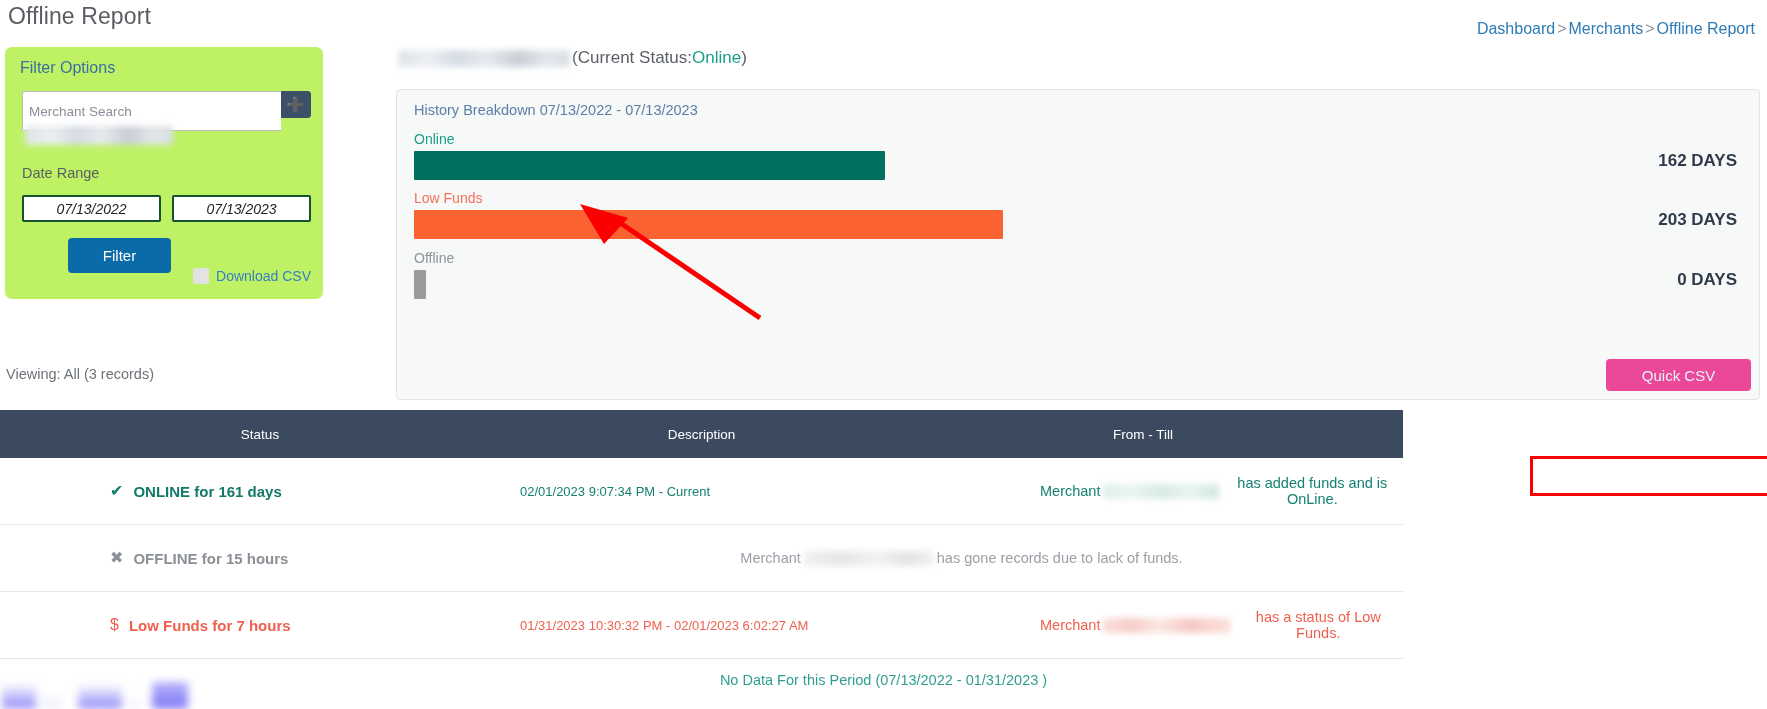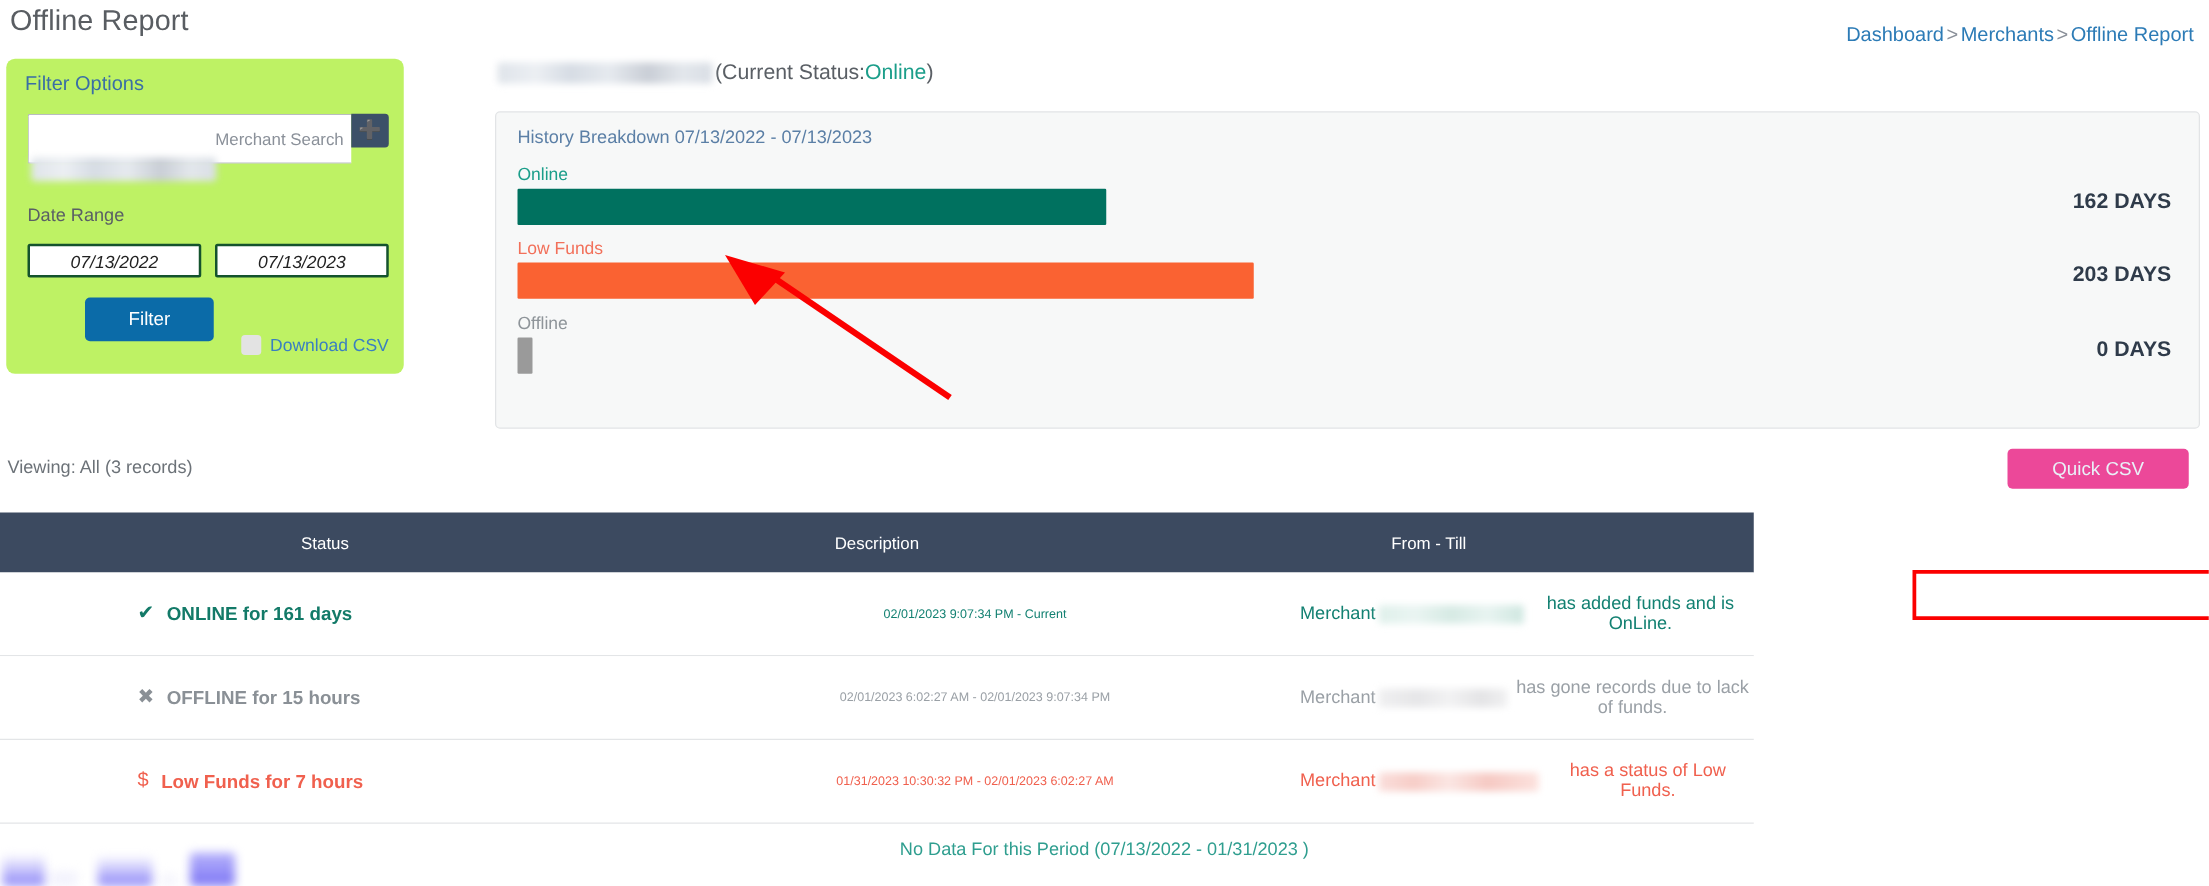--- a/index.html
+++ b/index.html
@@ -36,21 +36,21 @@
     position: absolute; left: 15px; top: 12px;
     font-size: 16px; color: #3a6ea5;
   }
   .search-row {
     position: absolute; left: 17px; top: 44px;
     width: 289px; height: 27px; display: flex;
   }
   .search-input {
     flex: 1; height: 40px; border: 1px solid #b9bcc0; border-right: none;
     background: #fff; font-size: 13.5px; color: #8a9099;
-    text-align: right; padding: 0 6px; outline: none;
+    text-align: left; padding: 0 6px; outline: none;
     font-family: "Liberation Sans", sans-serif;
     border-radius: 2px 0 0 2px;
   }
   .search-input::placeholder { color: #8a9099; opacity: 1; }
   .search-add-btn {
     width: 30px; height: 27px; background: #3c5068; border: 1px solid #3c5068;
     border-radius: 0 3px 3px 0; color: #fff; font-size: 15px;
     display: flex; align-items: center; justify-content: center;
     cursor: pointer; line-height: 1;
   }
@@ -94,21 +94,21 @@
   .status-line {
     position: absolute; left: 398px; top: 48px;
     font-size: 17px; color: #5a5f65;
     display: flex; align-items: center;
   }
   .status-redact { width: 172px; height: 17px; margin-right: 2px; }
   .status-online { color: #1b9e8a; }
 
   .chart-card {
     position: absolute; left: 396px; top: 89px;
-    width: 1364px; height: 254px;
+    width: 1364px; height: 311px;
     background: #f7f8f8; border: 1px solid #e2e4e6; border-radius: 4px;
   }
   .chart-head {
     position: absolute; left: 17px; top: 12px;
     font-size: 14.5px; color: #5b7fa6;
   }
   .bar-label {
     position: absolute; left: 17px; font-size: 14px;
   }
   .bar {
@@ -156,21 +156,21 @@
   .th { font-size: 13.5px; text-align: center; font-weight: 400; }
   .col-status { width: 520px; }
   .col-fromtill { width: 520px; }
   .col-desc { flex: 1; }
 
   .trow {
     display: flex; align-items: center; height: 67px;
     border-bottom: 1px solid #e3e5e7; background: #fff;
   }
   .cell-status { width: 520px; display: flex; align-items: center; padding-left: 110px; gap: 10px; }
-  .cell-fromtill { width: 520px; text-align: center; font-size: 10px; }
+  .cell-fromtill { width: 520px; font-size: 13px; }
   .cell-desc { flex: 1; text-align: center; font-size: 14.5px; position: relative; }
   .status-text { font-size: 15px; font-weight: bold; }
   .icon-glyph { font-size: 16px; line-height: 1; }
 
   .r-online .status-text, .r-online .icon-glyph { color: #137a68; }
   .r-online .cell-fromtill, .r-online .cell-desc { color: #138172; }
   .r-offline .status-text, .r-offline .icon-glyph { color: #8a9096; }
   .r-offline .cell-fromtill, .r-offline .cell-desc { color: #9aa0a6; }
   .r-low .status-text, .r-low .icon-glyph { color: #f0604e; }
   .r-low .cell-fromtill, .r-low .cell-desc { color: #f0604e; }
@@ -297,21 +297,20 @@
         </span>
         <div class="highlight-box"></div>
       </div>
     </div>
 
     <div class="trow r-offline">
       <div class="cell-status">
         <span class="icon-glyph">✖</span>
         <span class="status-text">OFFLINE for 15 hours</span>
       </div>
-      <div class="cell-fromtill">02/01/2023 6:02:27 AM - 02/01/2023 9:07:34 PM</div>
       <div class="cell-desc">
         <span class="desc-inline">
           <span>Merchant</span>
           <span class="redact-desc-gray"></span>
           <span>has gone records due to lack of funds.</span>
         </span>
       </div>
     </div>
 
     <div class="trow r-low">

